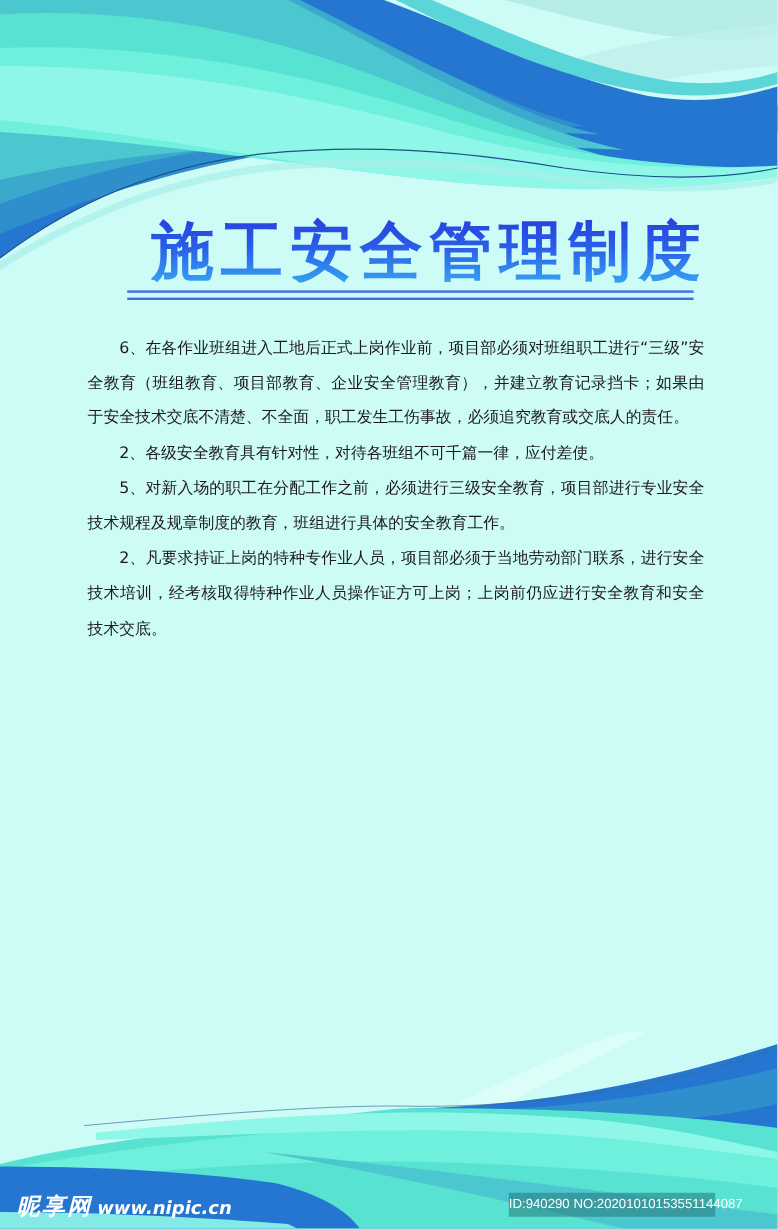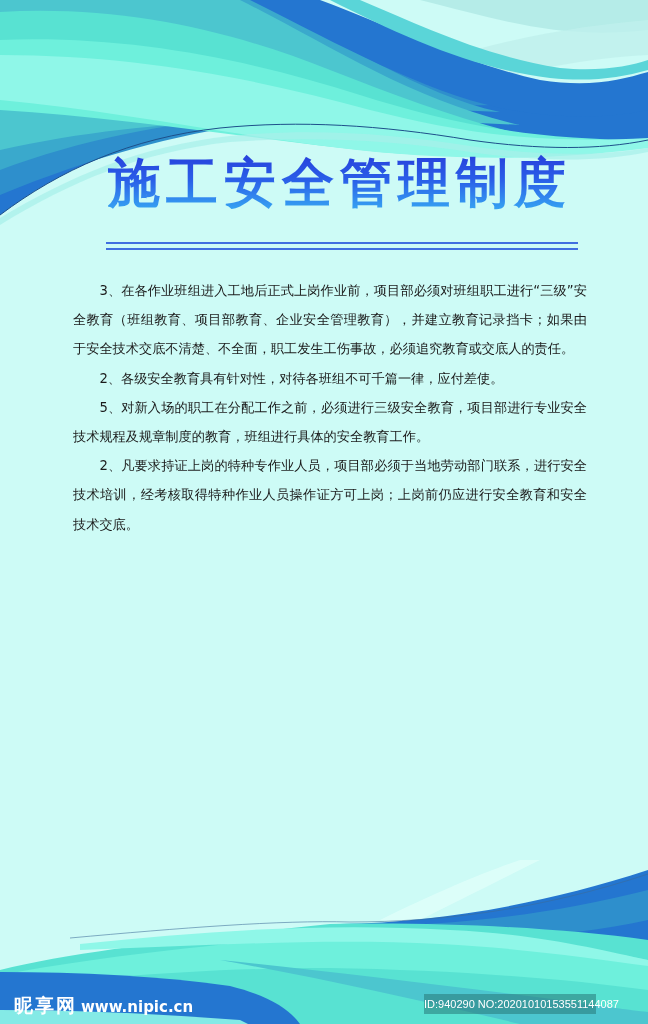--- a/index.html
+++ b/index.html
@@ -8,22 +8,22 @@
       position: relative;
       background: #cdfbf6;
       font-family: "DejaVu Sans", "Liberation Sans", sans-serif;
     }
     .bg-svg { position: absolute; left: 0; width: 648px; display: block; }
     .bg-top { top: 0; height: 260px; }
     .bg-bottom { top: 860px; height: 164px; }
 
     .title-wrap {
       position: absolute;
-      left: 90px; top: 148px; width: 500px;
-      text-align: center;
+      left: 90px; top: 175px; width: 500px;
+      text-align: right;
     }
     .title {
       display: inline-block;
       font-family: "DejaVu Sans", sans-serif;
       font-weight: bold;
       font-size: 52px;
       letter-spacing: 6px;
       line-height: 70px;
       background: linear-gradient(180deg, #2638d8 0%, #2a5ee8 45%, #3ab8f5 100%);
       -webkit-background-clip: text;
@@ -53,20 +53,21 @@
       text-align-last: left;
       word-break: break-all;
     }
 
     .watermark-logo {
       position: absolute;
       left: 14px; top: 993px;
       color: #ffffff;
       font-family: "DejaVu Sans", sans-serif;
       font-weight: bold;
+      font-style: italic;
       font-size: 19px;
       letter-spacing: 2px;
       white-space: nowrap;
     }
     .watermark-logo .url {
       font-size: 15px;
       letter-spacing: 0;
       margin-left: 4px;
     }
     .watermark-id {
@@ -107,21 +108,21 @@
   <path d="M0,218 C70,176 140,146 230,136 C310,128 390,133 470,146 C540,156 600,156 648,148 L648,152 C600,162 540,162 470,152 C390,140 310,136 230,142 C140,152 70,182 0,225 Z" fill="#a7efe9" opacity="0.7"></path>
 </svg>
 
 <div class="title-wrap">
   <h1 class="title">施工安全管理制度</h1>
 </div>
 <div class="title-rule r1"></div>
 <div class="title-rule r2"></div>
 
 <div class="content">
-  <p>3、在各作业班组进入工地后正式上岗作业前，项目部必须对班组职工进行“三级”安全教育（班组教育、项目部教育、企业安全管理教育），并建立教育记录挡卡；如果由于安全技术交底不清楚、不全面，职工发生工伤事故，必须追究教育或交底人的责任。</p>
+  <p>6、在各作业班组进入工地后正式上岗作业前，项目部必须对班组职工进行“三级”安全教育（班组教育、项目部教育、企业安全管理教育），并建立教育记录挡卡；如果由于安全技术交底不清楚、不全面，职工发生工伤事故，必须追究教育或交底人的责任。</p>
   <p>2、各级安全教育具有针对性，对待各班组不可千篇一律，应付差使。</p>
   <p>5、对新入场的职工在分配工作之前，必须进行三级安全教育，项目部进行专业安全技术规程及规章制度的教育，班组进行具体的安全教育工作。</p>
   <p>2、凡要求持证上岗的特种专作业人员，项目部必须于当地劳动部门联系，进行安全技术培训，经考核取得特种作业人员操作证方可上岗；上岗前仍应进行安全教育和安全技术交底。</p>
 </div>
 
 <svg class="bg-svg bg-bottom" viewBox="0 0 648 164" preserveAspectRatio="none">
 
   <path d="M380,60 C440,30 490,10 520,0 L540,0 C500,20 450,45 410,65 Z" fill="#e2fffb" opacity="0.7"></path>
 
   <path d="M340,64 C440,62 540,45 648,10 L648,164 L300,164 Z" fill="#2476d0"></path>

